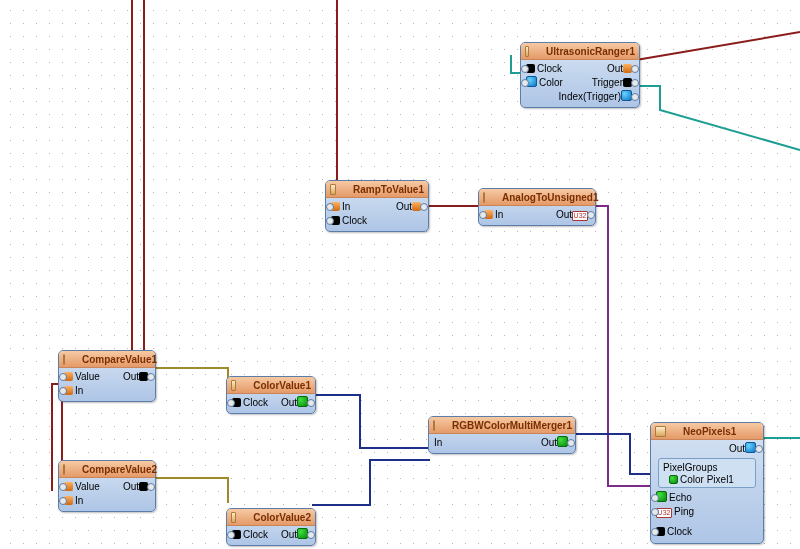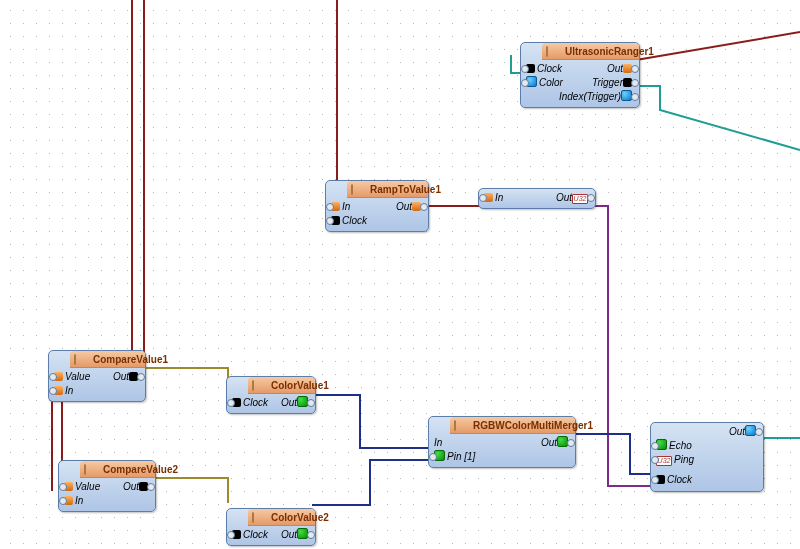--- a/index.html
+++ b/index.html
@@ -7,24 +7,24 @@
   
   .canvas{position:absolute;inset:0;
     background-image:radial-gradient(circle,#b8b8b8 0.6px,transparent 0.6px);
     background-size:13px 13px;background-position:4px 4px;}
   svg.wires{position:absolute;inset:0;pointer-events:none;}
   .node{position:absolute;background:linear-gradient(#d5e3f3,#aec5e6);
     border:1px solid #5b7da8;border-radius:5px;box-shadow:1px 1px 2px rgba(0,0,0,.25);}
   .node .title{display:flex;align-items:center;gap:17px;
     background:linear-gradient(#f6c9a3,#e59a68);
     border-bottom:1px solid #c9855a;border-radius:4px 4px 0 0;
-    padding:1px 4px;height:14px;font-size:10px;color:#7a2e00;font-weight:bold;margin-left:21px;}
+    padding:1px 4px;height:14px;font-size:10px;color:#7a2e00;font-weight:bold;}
   .node .title .toolicon{display:inline-block;width:9px;height:9px;
     background:linear-gradient(#ffeecc,#d9a65c);border:1px solid #aa7a3d;border-radius:1px;}
-  .node .body{position:relative;padding:2px 5px 3px 5px;font-style:italic;}
+  .node .body{position:relative;padding:2px 5px 3px 5px;}
   .row{position:relative;height:14px;line-height:14px;white-space:nowrap;}
   .l{position:absolute;left:0;}
   .r{position:absolute;right:0;} 
   .ico{display:inline-block;width:9px;height:9px;margin:0 2px -1px 0;border-radius:2px;}
   .ico.an{background:linear-gradient(#ffb060,#d06a10);} 
   .ico.cl{background:#000;} 
   .ico.co{background:radial-gradient(circle at 30% 30%,#3fe03f,#0a8a0a);border:1px solid #066a06;}
   .ico.ci{background:radial-gradient(circle at 30% 30%,#6bd3ff,#0c76c9);border:1px solid #0b5a98;}
   .ico.u32{background:#fff;border:1px solid #a33;color:#a33;font-size:7px;line-height:8px;
     text-align:center;width:14px;height:8px;border-radius:1px;}
@@ -115,31 +115,35 @@
       <span class="pin right" style="top:3px"></span>
     </div>
     <div class="row">
       <span class="l"><span class="ico cl"></span><span>Clock</span></span>
       <span class="pin left" style="top:3px"></span>
     </div>
   </div>
 </div>
 
 <div class="node" style="left:478px;top:188px;width:116px">
+  <div class="title">
+    <span class="toolicon"></span>
+    <span>AnalogToUnsigned1</span>
+  </div>
   <div class="body">
     <div class="row">
       <span class="l"><span class="ico an"></span><span>In</span></span>
       <span class="r"><span>Out</span><span class="ico u32">U32</span></span>
       <span class="pin left" style="top:3px"></span>
       <span class="pin right" style="top:3px"></span>
     </div>
   </div>
 </div>
 
-<div class="node" style="left:48px;top:350px;width:96px">
+<div class="node" style="left:58px;top:350px;width:96px">
   <div class="title">
     <span class="toolicon"></span>
     <span>CompareValue1</span>
   </div>
   <div class="body">
     <div class="row">
       <span class="l"><span class="ico an"></span><span>Value</span></span>
       <span class="r"><span>Out</span><span class="ico cl"></span></span>
       <span class="pin left" style="top:3px"></span>
       <span class="pin right" style="top:3px"></span>
@@ -204,33 +208,41 @@
   <div class="title">
     <span class="toolicon"></span>
     <span>RGBWColorMultiMerger1</span>
   </div>
   <div class="body">
     <div class="row">
       <span class="l"><span>In</span></span>
       <span class="r"><span>Out</span><span class="ico co"></span></span>
       <span class="pin right" style="top:3px"></span>
     </div>
-    <div class="row">
-      <span class="l"><span class="ico co"></span><span>Pin [1]</span></span>
-      <span class="pin left" style="top:3px"></span>
-    </div>
   </div>
 </div>
 
 <div class="node" style="left:650px;top:422px;width:112px">
+  <div class="title">
+    <span class="toolicon"></span>
+    <span>NeoPixels1</span>
+  </div>
   <div class="body" style="padding-bottom:4px">
     <div class="row">
       <span class="r"><span>Out</span><span class="ico ci"></span></span>
       <span class="pin right" style="top:3px"></span>
     </div>
+    <div class="sub">
+      <div class="row" style="height:12px">
+            <span class="l">PixelGroups</span>
+          </div>
+      <div class="row" style="height:12px">
+            <span class="l" style="padding-left:6px"><span class="ico co" style="width:7px;height:7px"></span><span>Color Pixel1</span></span>
+          </div>
+    </div>
     <div class="row">
       <span class="l"><span class="ico co"></span><span>Echo</span></span>
       <span class="pin left" style="top:3px"></span>
     </div>
     <div class="row">
       <span class="l"><span class="ico u32">U32</span><span>Ping</span></span>
       <span class="pin left" style="top:3px"></span>
     </div>
     <div class="row" style="margin-top:6px">
       <span class="l"><span class="ico cl"></span><span>Clock</span></span>

